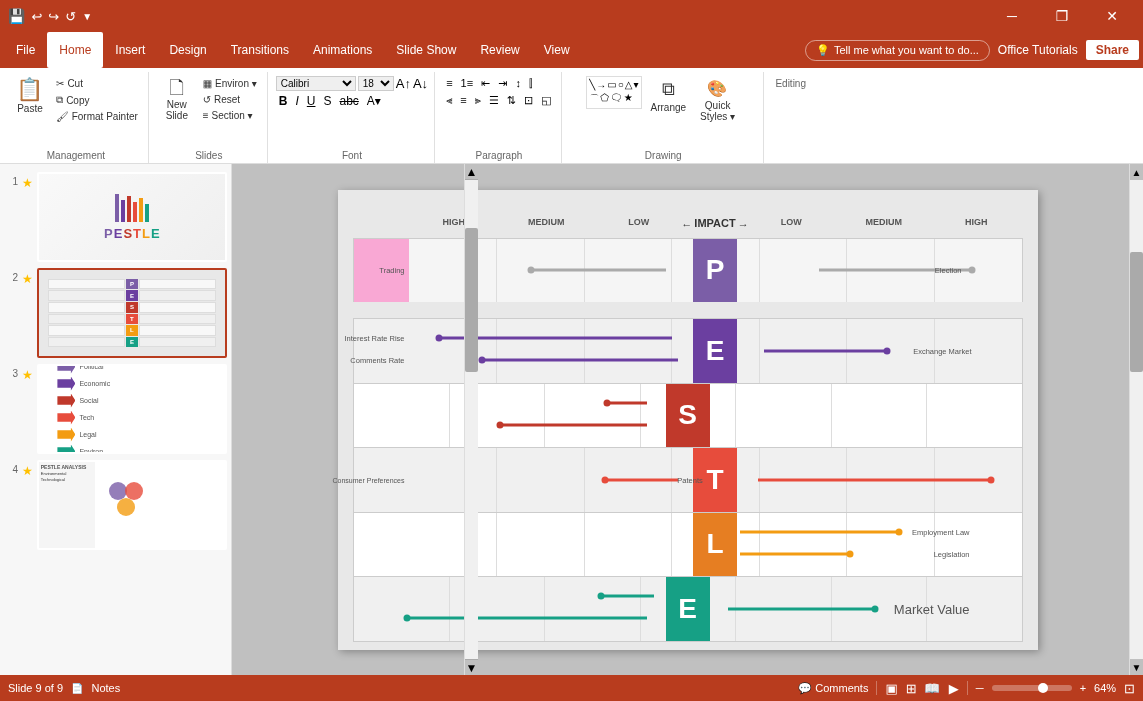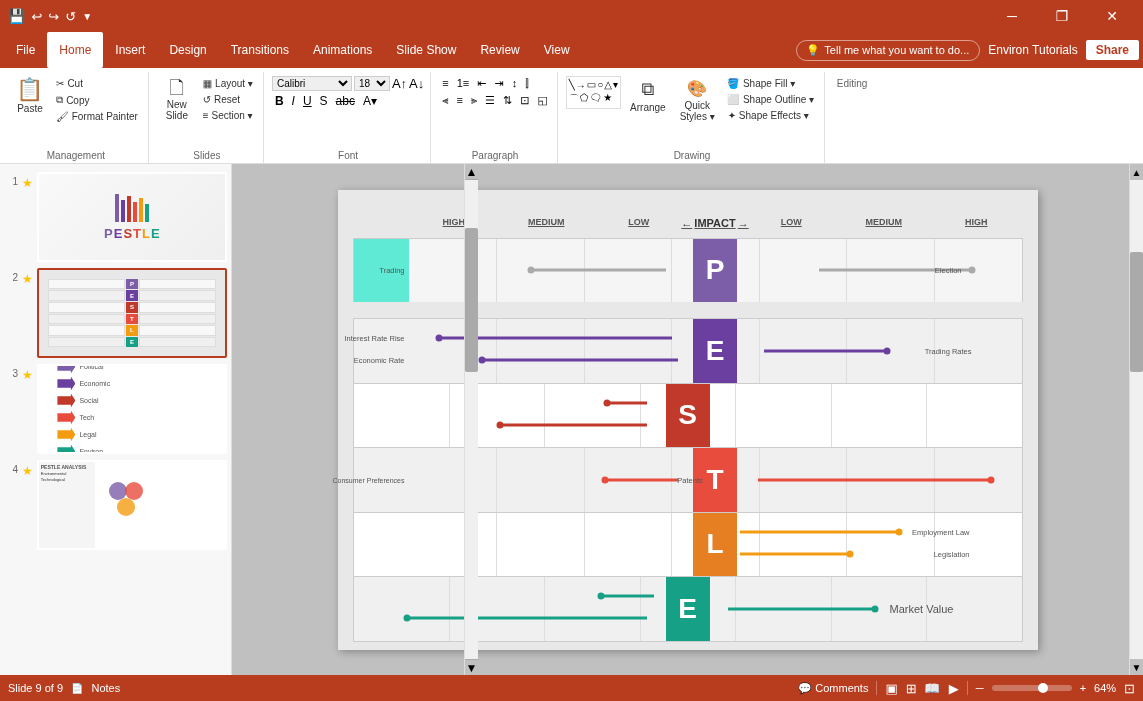--- a/index.html
+++ b/index.html
@@ -200,21 +200,21 @@
   <div class="menu-item">Transitions</div>
   <div class="menu-item">Animations</div>
   <div class="menu-item">Slide Show</div>
   <div class="menu-item">Review</div>
   <div class="menu-item">View</div>
   <div class="menu-right">
     <div class="tell-me">
       <span>💡</span>
       <span>Tell me what you want to do...</span>
     </div>
-    <span>Environ Tutorials</span>
+    <span>Office Tutorials</span>
     <span style="background:white; color:#b83c1e; padding:3px 10px; border-radius:2px; font-weight:bold; cursor:pointer;">Share</span>
   </div>
 </div>
 
 <div class="ribbon">
 
   <div class="ribbon-group">
     <div class="ribbon-group-content">
       <div class="r-btn">
         <div class="icon">📋</div>
@@ -229,21 +229,21 @@
     <div class="ribbon-group-label">Management</div>
   </div>
 
   <div class="ribbon-group">
     <div class="ribbon-group-content">
       <div class="r-btn">
         <div class="icon" style="font-size:18px;">🗋</div>
         <div class="lbl">New<br>Slide</div>
       </div>
       <div class="r-col">
-        <div class="r-btn-sm">▦ Layout ▾</div>
+        <div class="r-btn-sm">▦ Environ ▾</div>
         <div class="r-btn-sm">↺ Reset</div>
         <div class="r-btn-sm">≡ Section ▾</div>
       </div>
     </div>
     <div class="ribbon-group-label">Slides</div>
   </div>
 
   <div class="ribbon-group" style="min-width:140px;">
     <div class="ribbon-group-content" style="flex-direction:column; gap:2px;">
       <div style="display:flex; gap:2px; align-items:center;">
@@ -306,25 +306,20 @@
           <span style="font-size:10px; cursor:pointer;">★</span>
         </div>
       </div>
       <div class="r-btn" style="font-size:18px;">
         <div>⧉</div>
         <div class="lbl">Arrange</div>
       </div>
       <div class="r-btn">
         <div style="font-size:16px;">🎨</div>
         <div class="lbl">Quick<br>Styles ▾</div>
-      </div>
-      <div class="r-col">
-        <div class="r-btn-sm">🪣 Shape Fill ▾</div>
-        <div class="r-btn-sm">⬜ Shape Outline ▾</div>
-        <div class="r-btn-sm">✦ Shape Effects ▾</div>
       </div>
     </div>
     <div class="ribbon-group-label">Drawing</div>
   </div>
 
   <div class="ribbon-group" style="border-right:none;">
     <div class="ribbon-group-label">Editing</div>
   </div>
 </div>
 
@@ -460,39 +455,39 @@
       </div>
       <div style="width:100%; height:16px; background:#c0c0c0; display:flex; align-items:center; justify-content:center; cursor:pointer; border-top:1px solid #aaa;">▼</div>
     </div>
 
     <div class="slide-canvas">
 
       <div style="position:absolute; top:20px; left:15px; right:15px; bottom:8px;">
 
         <div style="display:flex; height:26px; align-items:center; margin-bottom:2px;">
           <div style="width:55px;"></div>
-          <div style="flex:1; display:grid; grid-template-columns:1fr 1fr 1fr 60px 1fr 1fr 1fr; text-align:center; font-size:9px; font-weight:bold; color:#555;text-decoration:underline;">
+          <div style="flex:1; display:grid; grid-template-columns:1fr 1fr 1fr 60px 1fr 1fr 1fr; text-align:center; font-size:9px; font-weight:bold; color:#555;">
             <div>HIGH</div>
             <div>MEDIUM</div>
             <div>LOW</div>
             <div style="display:flex; align-items:center; justify-content:center; gap:2px; font-size:11px; font-weight:bold; color:#333;">
               <span>←</span>
                 <span>IMPACT</span>
                 <span>→</span>
             </div>
             <div>LOW</div>
             <div>MEDIUM</div>
             <div>HIGH</div>
           </div>
         </div>
 
         <div style="display:flex; flex-direction:column; height:calc(100% - 28px); gap:0;">
 
           <div style="flex:1; display:flex; align-items:stretch; border:1px solid #ccc; border-bottom:0;">
-            <div style="width:55px; position:relative; background:#5eead4;">
+            <div style="width:55px; position:relative; background:#f9a8d4;">
               <span style="position:absolute; right:4px; top:50%; transform:translateY(-50%); font-size:7.5px; color:#555; white-space:nowrap;">Trading</span>
             </div>
             <div style="flex:1; position:relative; background:#f5f5f5; overflow:hidden;">
 
               <div style="position:absolute; left:14.28%; top:0; bottom:0; width:1px; background:#ddd;"></div>
               <div style="position:absolute; left:28.57%; top:0; bottom:0; width:1px; background:#ddd;"></div>
               <div style="position:absolute; left:42.86%; top:0; bottom:0; width:1px; background:#ddd;"></div>
               <div style="position:absolute; left:57.14%; top:0; bottom:0; width:1px; background:#ddd;"></div>
               <div style="position:absolute; left:71.43%; top:0; bottom:0; width:1px; background:#ddd;"></div>
               <div style="position:absolute; left:85.71%; top:0; bottom:0; width:1px; background:#ddd;"></div>
@@ -507,42 +502,42 @@
               <div style="position:absolute; top:50%; right:8%; height:3px; width:25%; background:#aaa; transform:translateY(-50%);"></div>
               <div style="position:absolute; top:50%; right:8%; width:7px; height:7px; border-radius:50%; background:#aaa; transform:translate(50%, -50%);"></div>
 
               <div style="position:absolute; right:60px; top:50%; transform:translateY(-50%); font-size:7.5px; color:#555; white-space:nowrap;">Election</div>
             </div>
           </div>
 
           <div style="flex:1; display:flex; align-items:stretch; border:1px solid #ccc; border-bottom:0;margin-top:16px;">
             <div style="width:55px; position:relative; background:#f0f0f0;">
               <span style="position:absolute; right:4px; top:30%; transform:translateY(-50%); font-size:7.5px; color:#555; white-space:nowrap;">Interest Rate Rise</span>
-              <span style="position:absolute; right:4px; top:65%; transform:translateY(-50%); font-size:7.5px; color:#555; white-space:nowrap;">Economic Rate</span>
+              <span style="position:absolute; right:4px; top:65%; transform:translateY(-50%); font-size:7.5px; color:#555; white-space:nowrap;">Comments Rate</span>
             </div>
             <div style="flex:1; position:relative; background:#f0f0f0; overflow:hidden;">
               <div style="position:absolute; left:14.28%; top:0; bottom:0; width:1px; background:#ddd;"></div>
               <div style="position:absolute; left:28.57%; top:0; bottom:0; width:1px; background:#ddd;"></div>
               <div style="position:absolute; left:42.86%; top:0; bottom:0; width:1px; background:#ddd;"></div>
               <div style="position:absolute; left:57.14%; top:0; bottom:0; width:1px; background:#ddd;"></div>
               <div style="position:absolute; left:71.43%; top:0; bottom:0; width:1px; background:#ddd;"></div>
               <div style="position:absolute; left:85.71%; top:0; bottom:0; width:1px; background:#ddd;"></div>
               <div style="position:absolute; left:50%; transform:translateX(-50%); top:0; bottom:0; width:44px; background:#6B3FA0; display:flex; align-items:center; justify-content:center;">
                 <span style="font-size:28px; font-weight:900; color:white; font-family:Arial Black, sans-serif;">E</span>
               </div>
 
               <div style="position:absolute; top:30%; left:5%; height:3px; width:38%; background:#6B3FA0; transform:translateY(-50%);"></div>
               <div style="position:absolute; top:30%; left:5%; width:7px; height:7px; border-radius:50%; background:#6B3FA0; transform:translate(-50%, -50%);"></div>
 
               <div style="position:absolute; top:65%; left:12%; height:3px; width:32%; background:#6B3FA0; transform:translateY(-50%);"></div>
               <div style="position:absolute; top:65%; left:12%; width:7px; height:7px; border-radius:50%; background:#6B3FA0; transform:translate(-50%, -50%);"></div>
 
               <div style="position:absolute; top:50%; right:22%; height:3px; width:20%; background:#6B3FA0; transform:translateY(-50%);"></div>
               <div style="position:absolute; top:50%; right:22%; width:7px; height:7px; border-radius:50%; background:#6B3FA0; transform:translate(50%, -50%);"></div>
-              <div style="position:absolute; right:50px; top:50%; transform:translateY(-50%); font-size:7.5px; color:#555; white-space:nowrap;">Trading Rates</div>
+              <div style="position:absolute; right:50px; top:50%; transform:translateY(-50%); font-size:7.5px; color:#555; white-space:nowrap;">Exchange Market</div>
             </div>
           </div>
 
           <div style="flex:1; display:flex; align-items:stretch; border:1px solid #ccc; border-bottom:0;">
             <div style="flex:1; position:relative; background:white; overflow:hidden;">
               <div style="position:absolute; left:14.28%; top:0; bottom:0; width:1px; background:#ddd;"></div>
               <div style="position:absolute; left:28.57%; top:0; bottom:0; width:1px; background:#ddd;"></div>
               <div style="position:absolute; left:42.86%; top:0; bottom:0; width:1px; background:#ddd;"></div>
               <div style="position:absolute; left:57.14%; top:0; bottom:0; width:1px; background:#ddd;"></div>
               <div style="position:absolute; left:71.43%; top:0; bottom:0; width:1px; background:#ddd;"></div>
@@ -619,21 +614,21 @@
               </div>
 
               <div style="position:absolute; top:30%; left:37%; height:3px; width:8%; background:#16A085; transform:translateY(-50%);"></div>
               <div style="position:absolute; top:30%; left:37%; width:7px; height:7px; border-radius:50%; background:#16A085; transform:translate(-50%, -50%);"></div>
 
               <div style="position:absolute; top:65%; left:8%; height:3px; width:36%; background:#16A085; transform:translateY(-50%);"></div>
               <div style="position:absolute; top:65%; left:8%; width:7px; height:7px; border-radius:50%; background:#16A085; transform:translate(-50%, -50%);"></div>
 
               <div style="position:absolute; top:50%; right:22%; height:3px; width:22%; background:#16A085; transform:translateY(-50%);"></div>
               <div style="position:absolute; top:50%; right:22%; width:7px; height:7px; border-radius:50%; background:#16A085; transform:translate(50%, -50%);"></div>
-              <div style="position:absolute; right:68px; top:50%; transform:translateY(-50%); font-size:11px; color:#555; white-space:nowrap;">Market Value</div>
+              <div style="position:absolute; right:52px; top:50%; transform:translateY(-50%); font-size:13px; color:#555; white-space:nowrap;">Market Value</div>
             </div>
           </div>
 
         </div>
       </div>
     </div>
 
     <div style="position:absolute; right:0; top:0; width:14px; height:100%; background:#f0f0f0; border-left:1px solid #ddd; display:flex; flex-direction:column;">
       <div style="width:100%; height:16px; background:#c0c0c0; display:flex; align-items:center; justify-content:center; cursor:pointer; font-size:10px;">▲</div>
       <div style="flex:1; position:relative;">

